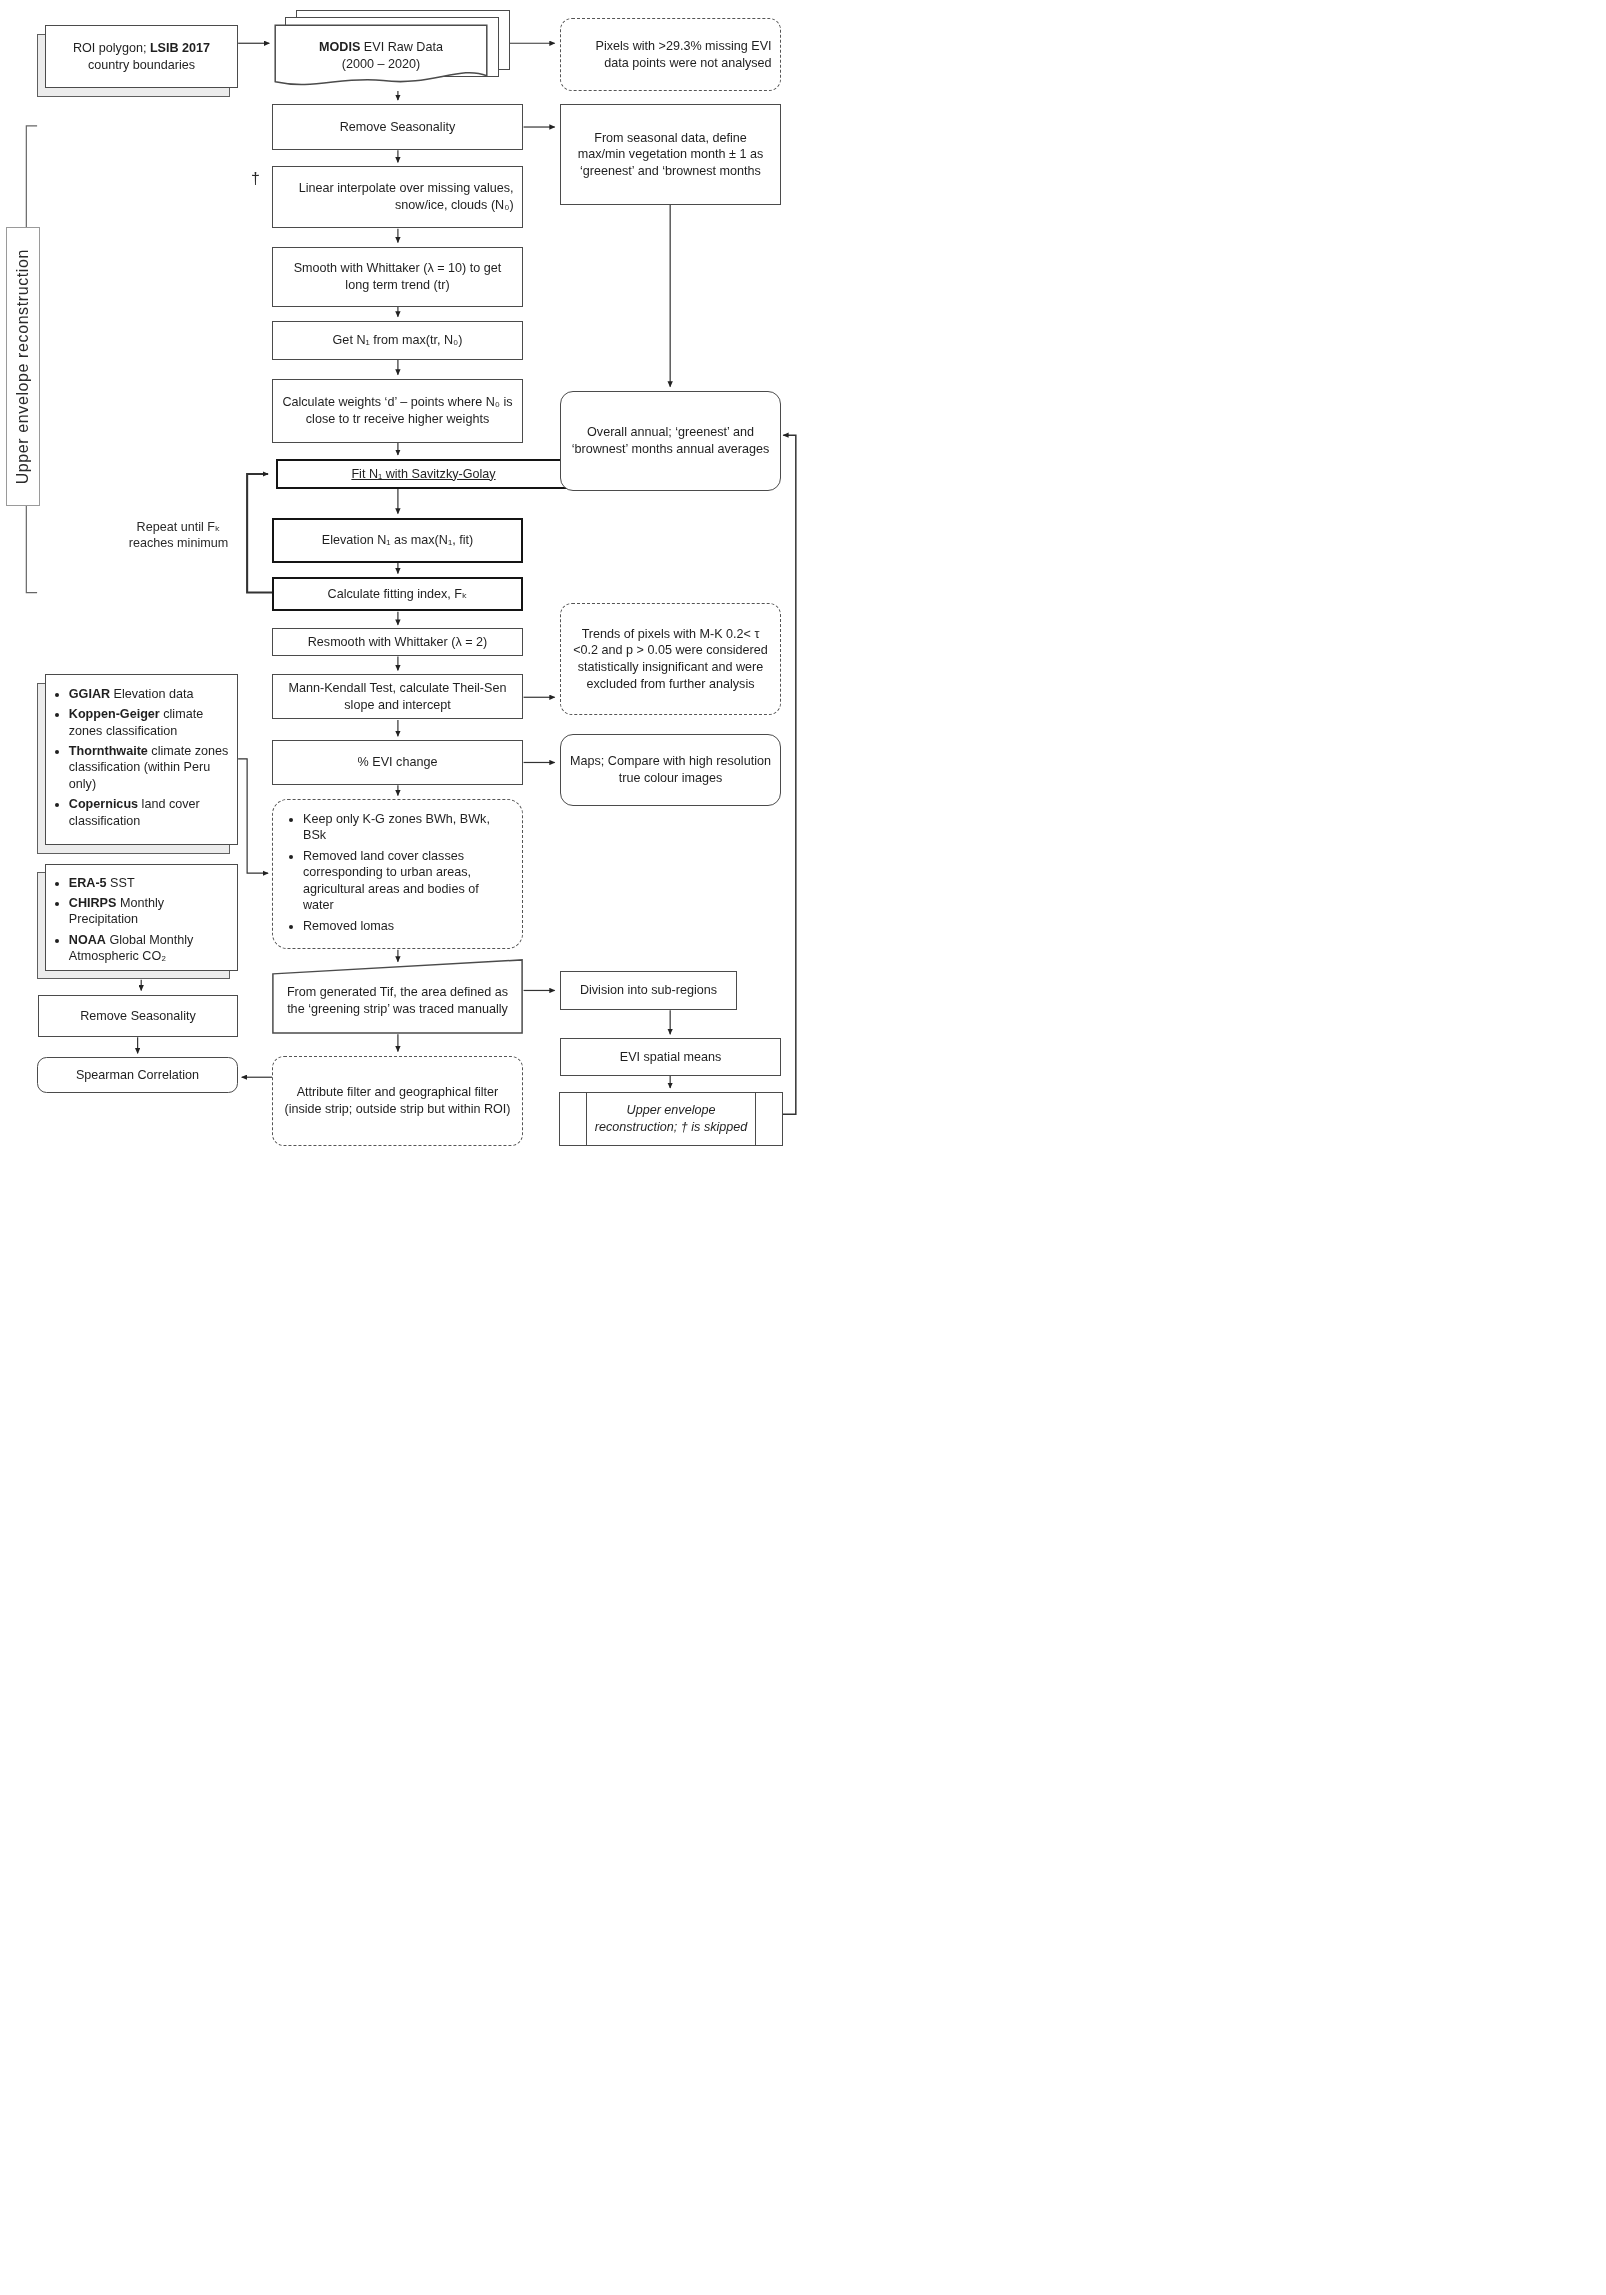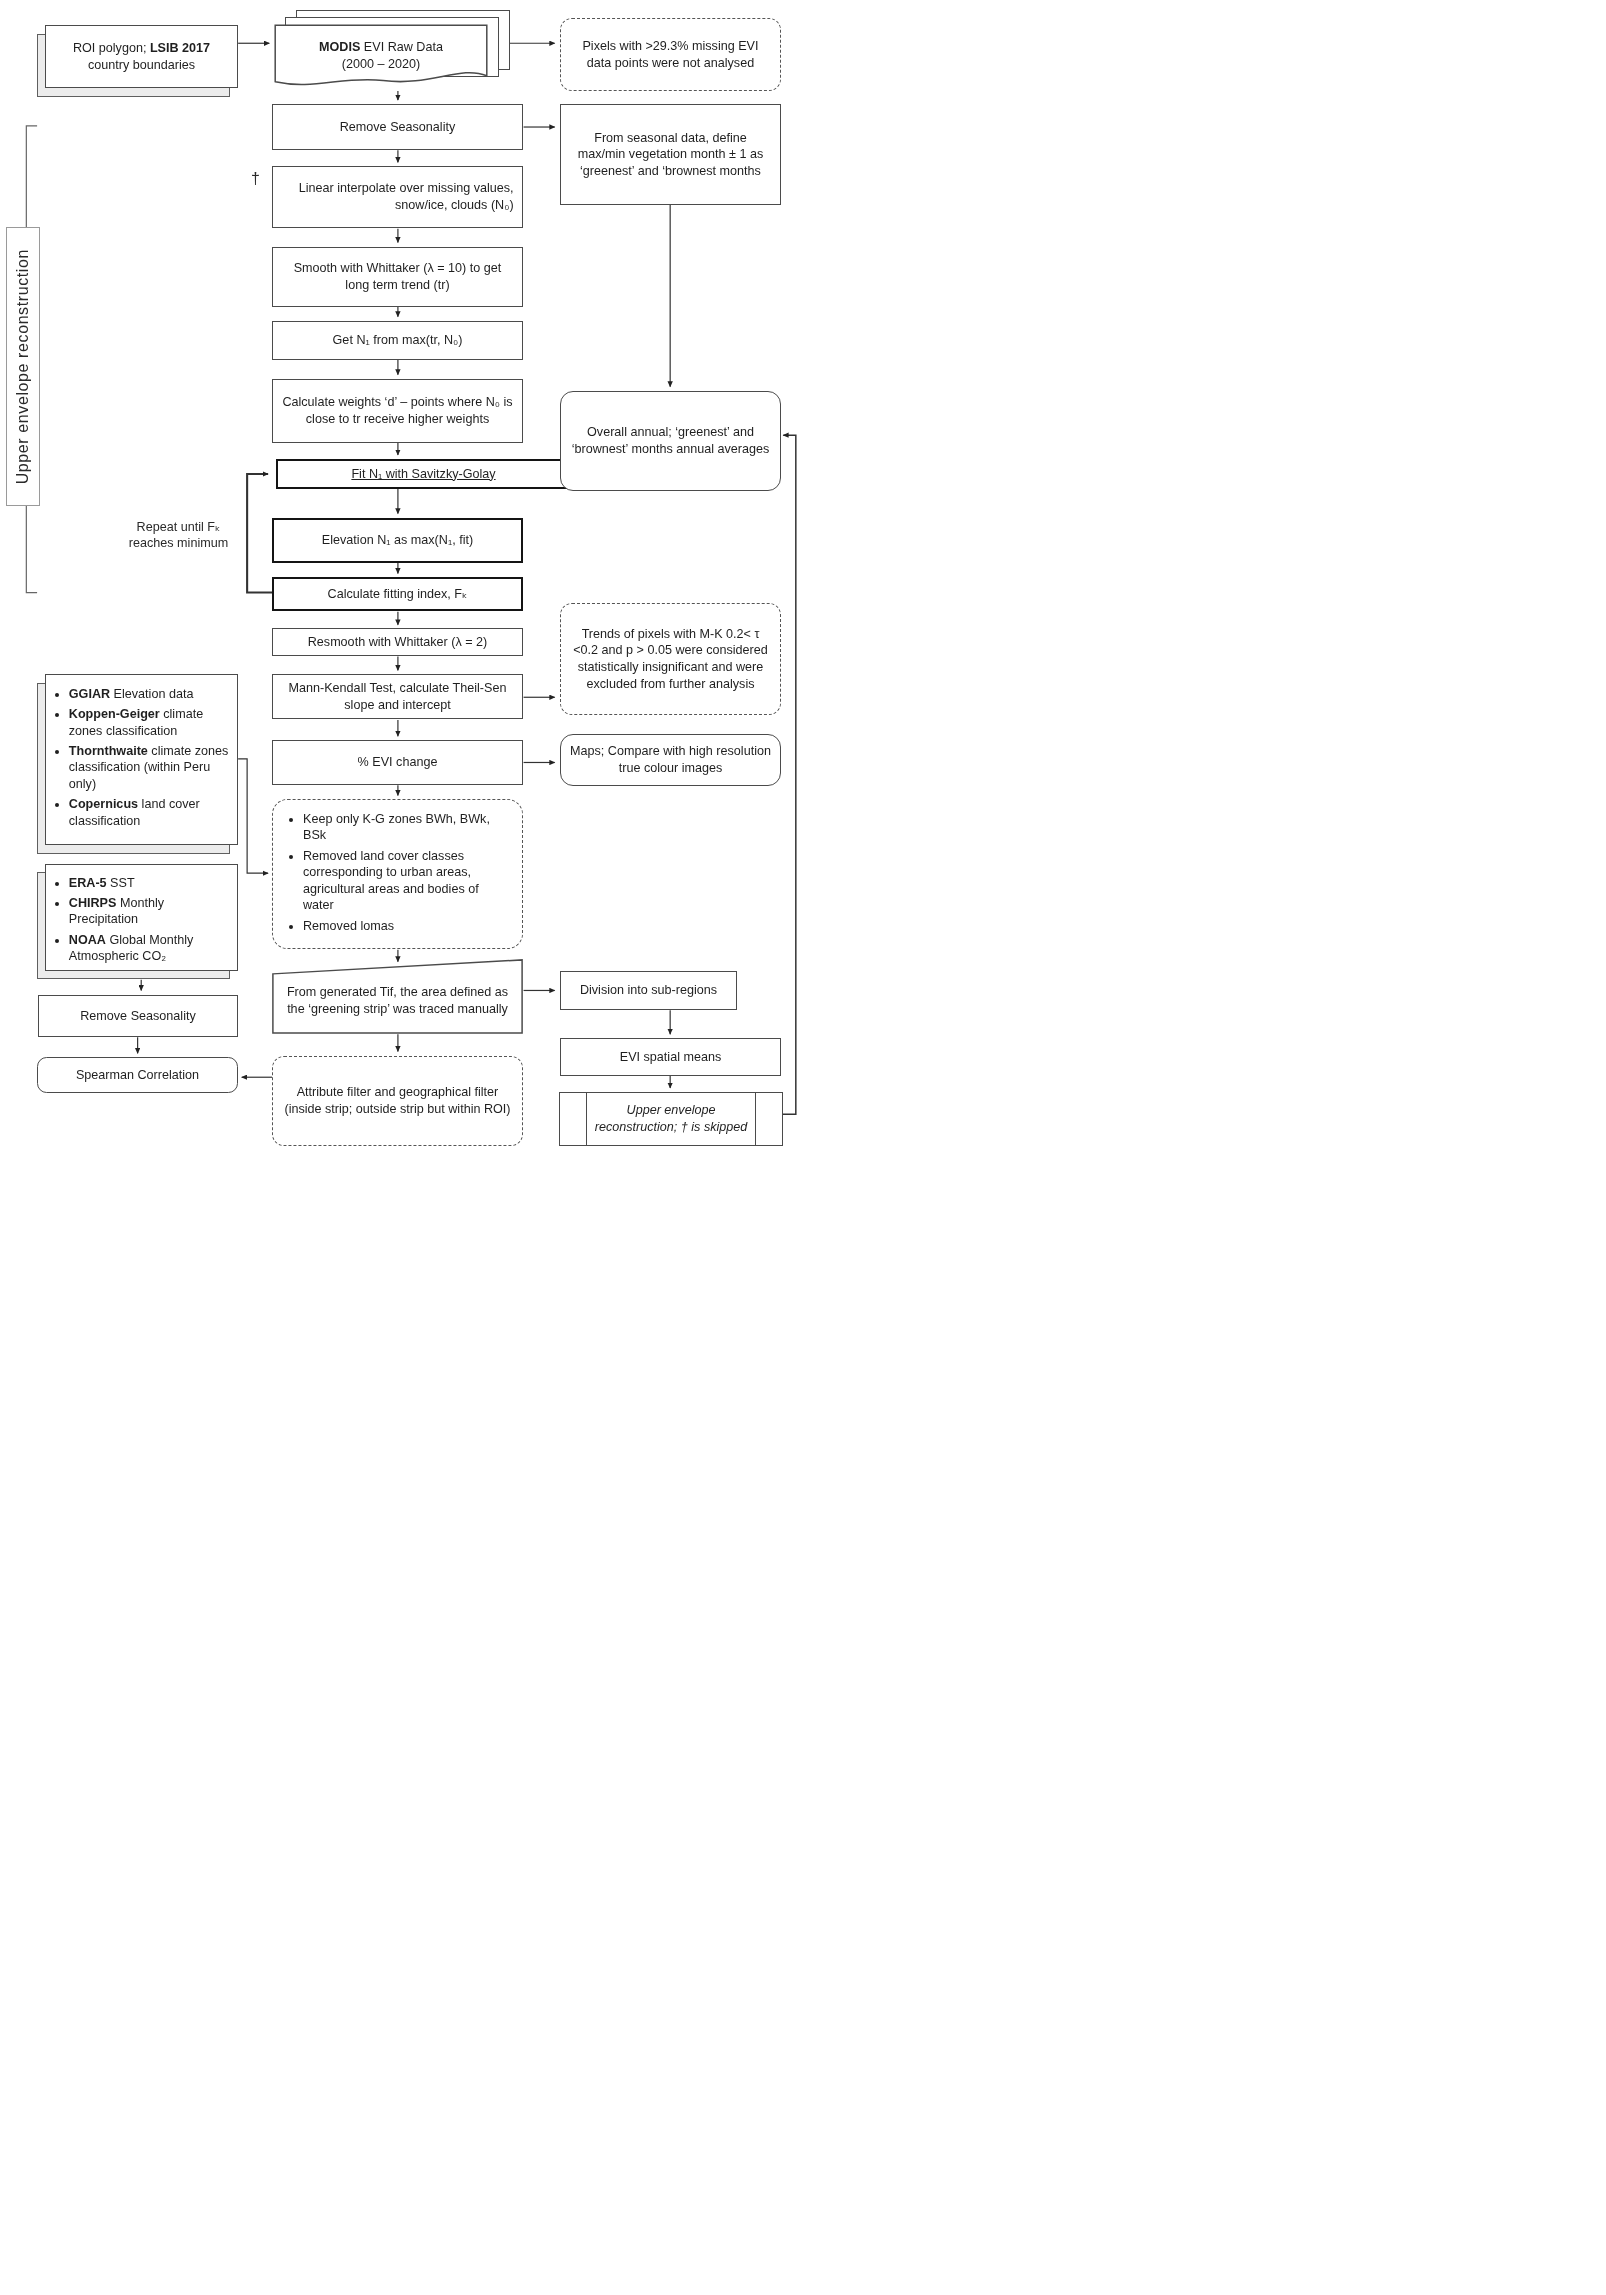--- a/index.html
+++ b/index.html
@@ -125,21 +125,21 @@
   <div class="shape-node" style="left:274px;top:24px;width:214px;height:71px;">
     <svg class="shape-bg" viewBox="0 0 357 118" preserveAspectRatio="none">
       <path d="M2,2 L355,2 L355,86 C310,68 262,104 182,94 C116,86 66,110 2,96 Z" fill="#ffffff" stroke="#4b4b4b" stroke-width="2.5"></path>
     </svg>
     <div class="shape-text" style="padding-bottom:12px;">
       <b>MODIS</b><span> EVI Raw Data</span><br>
       <span>(2000 – 2020)</span>
     </div>
   </div>
 
-  <div class="node dashed" style="left:560px;top:18px;width:221px;height:73px;">
+  <div class="node dashed" style="left:560px;top:18px;width:221px;height:73px;text-align:right;">
     <span>Pixels with &gt;29.3% missing EVI data points were not analysed</span>
   </div>
 
   <div class="node" style="left:272px;top:104px;width:251px;height:46px;">
     <span>Remove Seasonality</span>
   </div>
   <div class="node" style="left:560px;top:104px;width:221px;height:101px;">
     <span>From seasonal data, define max/min vegetation month ± 1 as ‘greenest’ and ‘brownest months</span>
   </div>
   <div class="node" style="left:272px;top:166px;width:251px;height:62px;text-align:right;">
@@ -173,21 +173,21 @@
   </div>
   <div class="node" style="left:272px;top:674px;width:251px;height:45px;">
     <span>Mann-Kendall Test, calculate Theil-Sen slope and intercept</span>
   </div>
   <div class="node dashed" style="left:560px;top:603px;width:221px;height:112px;">
     <span>Trends of pixels with M-K 0.2&lt; τ &lt;0.2 and p &gt; 0.05 were considered statistically insignificant and were excluded from further analysis</span>
   </div>
   <div class="node" style="left:272px;top:740px;width:251px;height:45px;">
     <span>% EVI change</span>
   </div>
-  <div class="node rounded" style="left:560px;top:734px;width:221px;height:52px;">
+  <div class="node rounded" style="left:560px;top:734px;width:221px;height:72px;">
     <span>Maps; Compare with high resolution true colour images</span>
   </div>
 
   <div class="node dashed list-node" style="left:272px;top:799px;width:251px;height:150px;border-radius:15.6px;padding:8.4px 10.8px 6px 12px;">
     <ul>
       <li>Keep only K-G zones BWh, BWk, BSk</li>
       <li>Removed land cover classes corresponding to urban areas, agricultural areas and bodies of water</li>
       <li>Removed lomas</li>
     </ul>
   </div>

